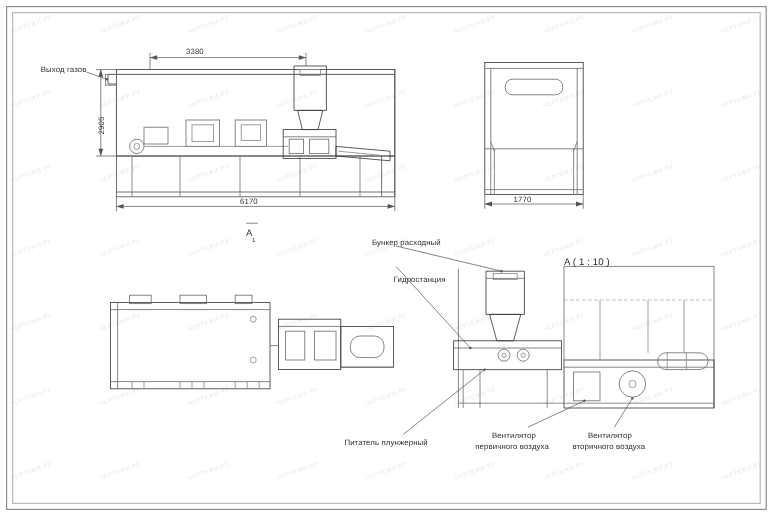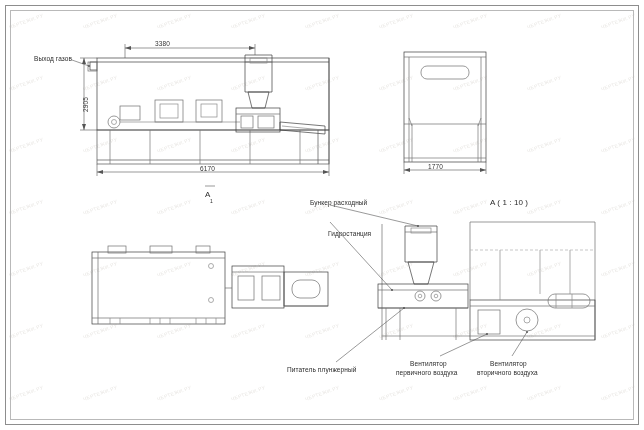--- a/index.html
+++ b/index.html
@@ -329,21 +329,21 @@
 
   <div class="lbl dim" style="left:200px; top:165px;">6170</div>
 
   <div class="lbl dim vert" style="left:82px; top:112px;">2905</div>
 
   <div class="lbl dim" style="left:428px; top:163px;">1770</div>
 
   <div class="lbl" style="left:205px; top:190px; font-size:8px;">A</div>
   <div class="lbl small" style="left:210px; top:198px; font-size:5px;">1</div>
 
-  <div class="lbl" style="left:470px; top:198px; font-size:8px;margin-left:20px;">A ( 1 : 10 )</div>
+  <div class="lbl" style="left:470px; top:214px; font-size:8px;">A ( 1 : 10 )</div>
 
   <div class="lbl" style="left:310px; top:199px;">Бункер расходный</div>
 
   <div class="lbl" style="left:328px; top:230px;">Гидростанция</div>
 
   <div class="lbl" style="left:287px; top:366px;">Питатель плунжерный</div>
 
   <div class="lbl" style="left:410px; top:360px;">Вентилятор</div>
   <div class="lbl" style="left:396px; top:369px;">первичного воздуха</div>
 

